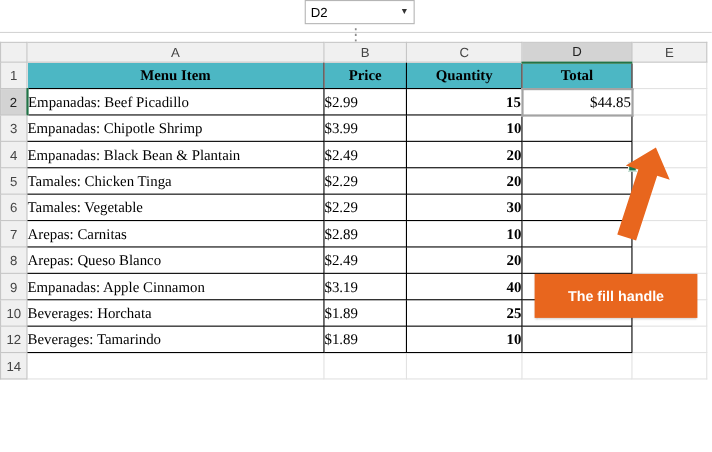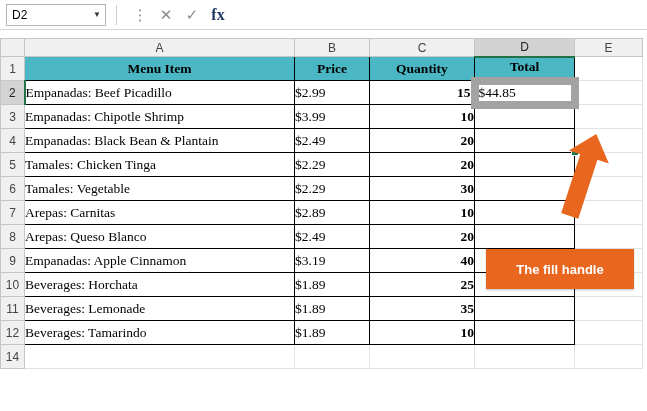--- a/index.html
+++ b/index.html
@@ -18,20 +18,21 @@
   
   #formula-bar {
     position: absolute;
     left: 0; top: 0;
     width: 647px; height: 30px;
     background: #ffffff;
     display: flex;
     align-items: center;
     box-sizing: border-box;
     border-bottom: 1px solid #d4d4d4;
+    flex-direction: column;
   }
   #name-box {
     margin-left: 6px;
     width: 100px;
     height: 22px;
     border: 1px solid #b5b5b5;
     background: #ffffff;
     display: flex;
     align-items: center;
     box-sizing: border-box;
@@ -152,21 +153,22 @@
   .cell.total-row {
     background: #9dcb3b;
     font-weight: bold;
   }
   .cell.total-label {
     background: #9dcb3b;
     font-weight: bold;
     text-align: right;
   }
   .cell.selected {
-    border: 8px solid #a3a3a3;
+    border: 2px solid #a3a3a3;
+    text-align: right;
   }
   .gridline-cell {
     height: 24px;
     border-right: 1px solid #e2e2e2;
     border-bottom: 1px solid #e2e2e2;
     background: #ffffff;
   }
 
   
   #fill-handle {
@@ -313,28 +315,20 @@
 
       <tr>
         <td class="rowhead">10</td>
         <td class="cell">Beverages: Horchata</td>
         <td class="cell">$1.89</td>
         <td class="cell right">25</td>
         <td class="cell right"></td>
         <td class="gridline-cell"></td>
       </tr>
 
-      <tr>
-        <td class="rowhead">11</td>
-        <td class="cell">Beverages: Lemonade</td>
-        <td class="cell">$1.89</td>
-        <td class="cell right">35</td>
-        <td class="cell right"></td>
-        <td class="gridline-cell"></td>
-      </tr>
 
       <tr>
         <td class="rowhead">12</td>
         <td class="cell">Beverages: Tamarindo</td>
         <td class="cell">$1.89</td>
         <td class="cell right">10</td>
         <td class="cell right"></td>
         <td class="gridline-cell"></td>
       </tr>
 

